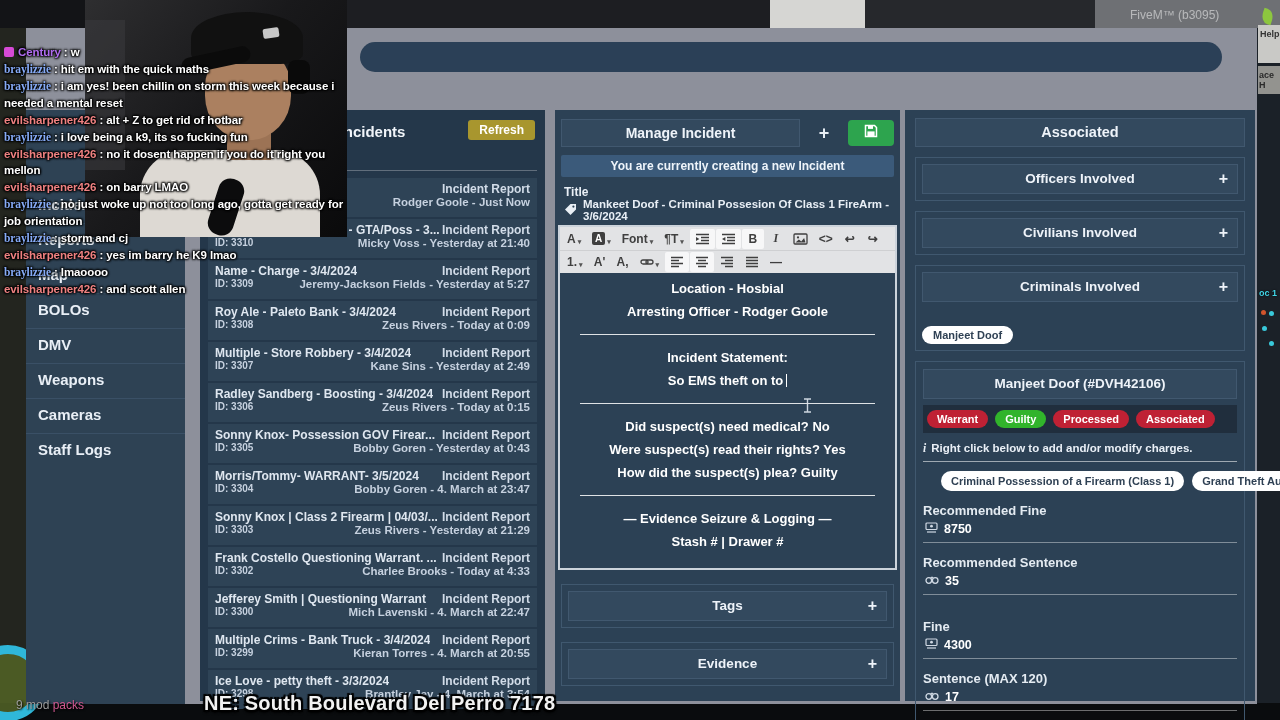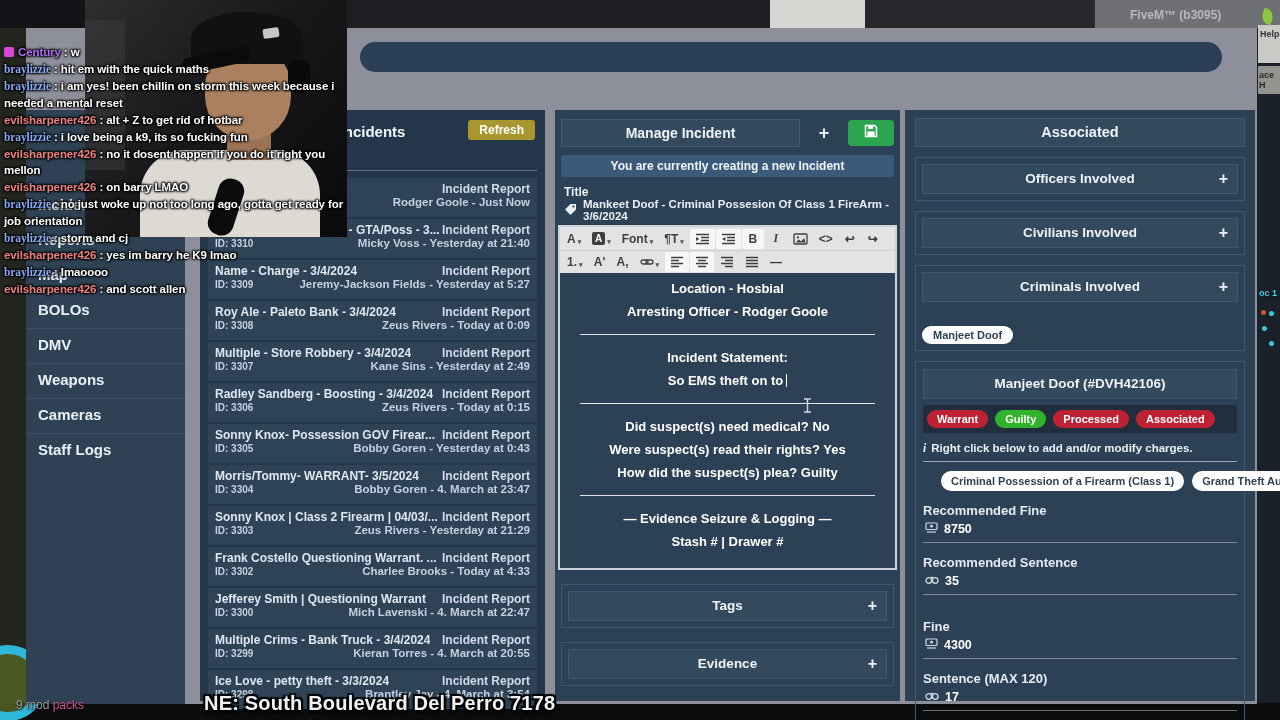--- a/index.html
+++ b/index.html
@@ -35,21 +35,21 @@
 
   
   .incidents { position:absolute; left:174px; top:82px; width:345px; height:591px; background:#24374a; padding:10px 8px 0 8px; }
   .inc-head { position:relative; height:30px; }
   .inc-title { text-align:center; color:#f0f4f9; font-size:15px; font-weight:bold; line-height:24px; }
   .refresh-btn { position:absolute; right:2px; top:0px; background:#a8962e; color:#fff; font-size:12px; font-weight:bold;
                  padding:3px 11px; border-radius:3px; cursor:pointer; }
   .inc-sub { color:#ccd6e2; font-size:11.5px; font-weight:bold; margin:2px 0 6px 0; }
   .inc-rule { border-top:1px solid rgba(255,255,255,0.28); margin-bottom:7px; }
   .inc-row { background:#2e4356; margin-bottom:2px; padding:4px 7px 5px 7px; height:39px; cursor:pointer; }
-  .inc-row .l { display:flex; justify-content:space-between;align-items:center; }
+  .inc-row .l { display:flex; justify-content:space-between; }
   .inc-ttl { color:#dfe7f0; font-size:12px; font-weight:bold; white-space:nowrap; overflow:hidden; }
   .inc-typ { color:#d2dce8; font-size:12px; font-weight:bold; white-space:nowrap; }
   .inc-id  { color:#c6d1df; font-size:10px; font-weight:bold; }
   .inc-by  { color:#c6d1df; font-size:11.5px; font-weight:bold; white-space:nowrap; }
 
   
   .manage { position:absolute; left:529px; top:82px; width:345px; height:591px; background:#2c4155; padding:8px 3px 0 3px; }
   .mg-head { display:flex; align-items:center; gap:7px; padding:0 3px; height:30px; }
   .mg-title-box { flex:1; background:#33495e; border:1px solid #41586f; height:28px; color:#eef3f9;
                   font-size:14px; font-weight:bold; text-align:center; line-height:26px; }
@@ -130,21 +130,21 @@
   .u-purple { color:#b06cf0; } .u-blue { color:#86abf7;font-family:Liberation Serif, serif; } .u-red { color:#ef8181; }
   .mod-badge { display:inline-block; width:10px; height:10px; background:#d64ad6; border-radius:2px; margin-right:4px; vertical-align:-1px; }
 
   
   .street { position:absolute; left:204px; top:692px; z-index:6; color:#f2f2f2; font-size:20px; font-weight:bold;
             letter-spacing:0.2px; text-shadow:-2px -2px 1px #000, 2px -2px 1px #000, -2px 2px 1px #000, 2px 2px 1px #000, 0 3px 3px #000; }
   .modpacks { position:absolute; left:16px; top:698px; z-index:6; color:#9b9b9b; font-size:12px;
               text-shadow:1px 1px 2px #000; }
   .modpacks .pink { color:#d0578f; }
   .watermark { position:absolute; left:1130px; top:8px; z-index:3; color:rgba(255,255,255,0.5);
-               font-size:12px; font-weight:bold; }
+               font-size:12px; font-weight:normal; }
   .leaf { position:absolute; left:1262px; top:9px; z-index:3; width:11px; height:15px; background:#8dc63f;
           border-radius:0 70% 0 70%; transform:rotate(18deg); }
 
   svg .st { stroke:currentColor; fill:none; stroke-width:1.3; }
 </style>
 </head>
 <body>
 
 <div class="screen">
 

